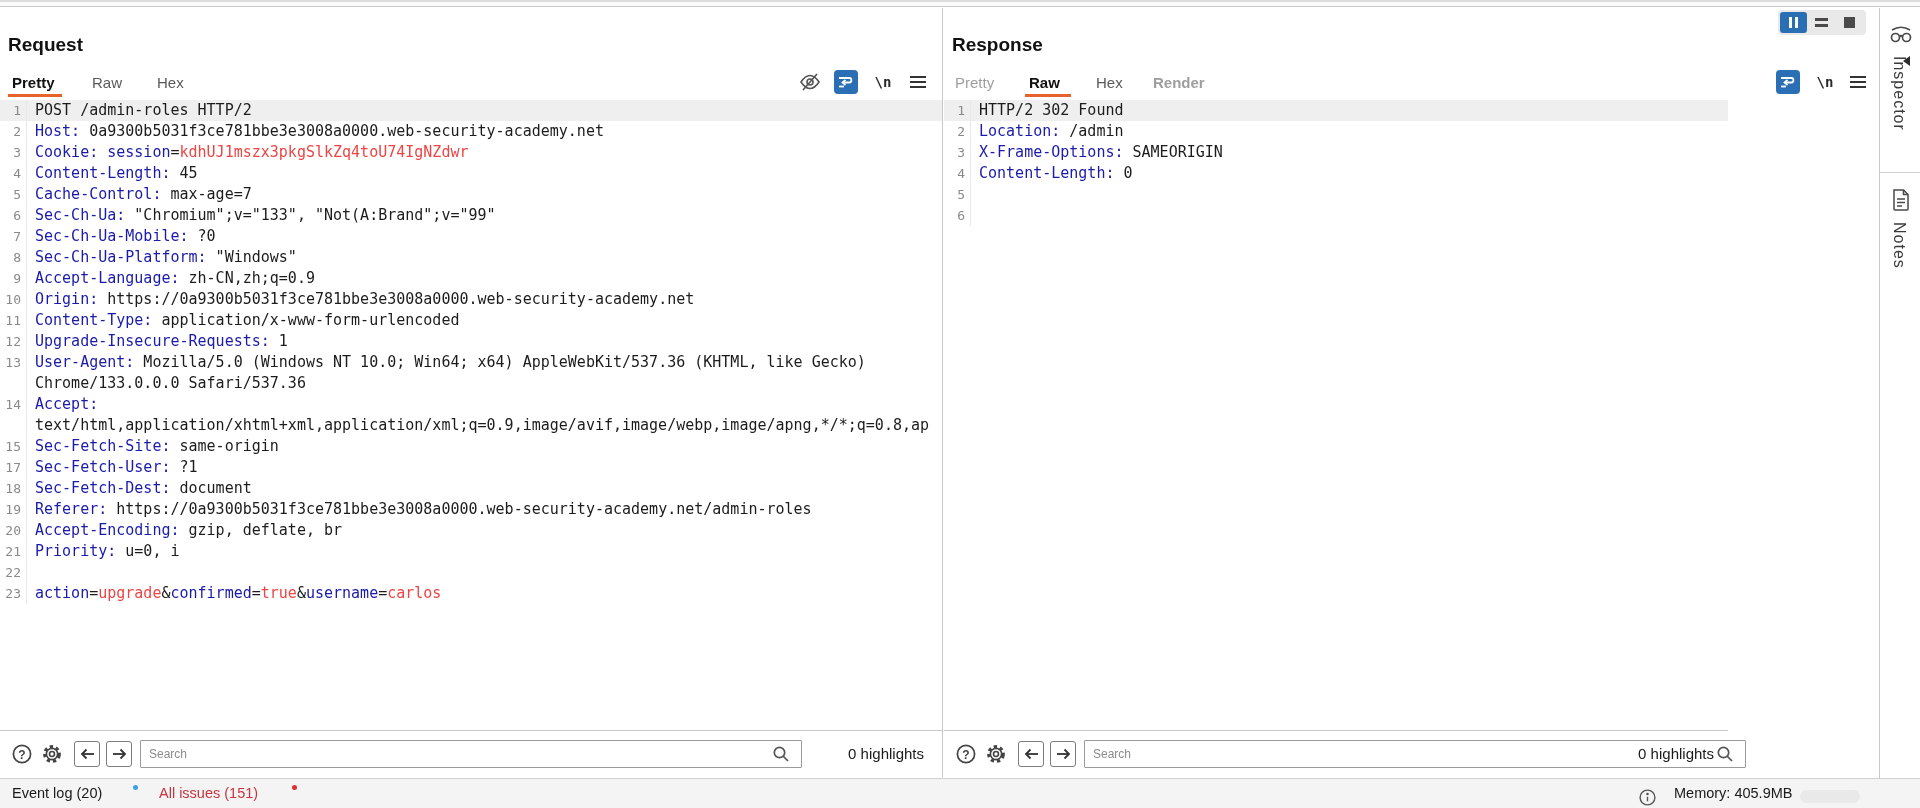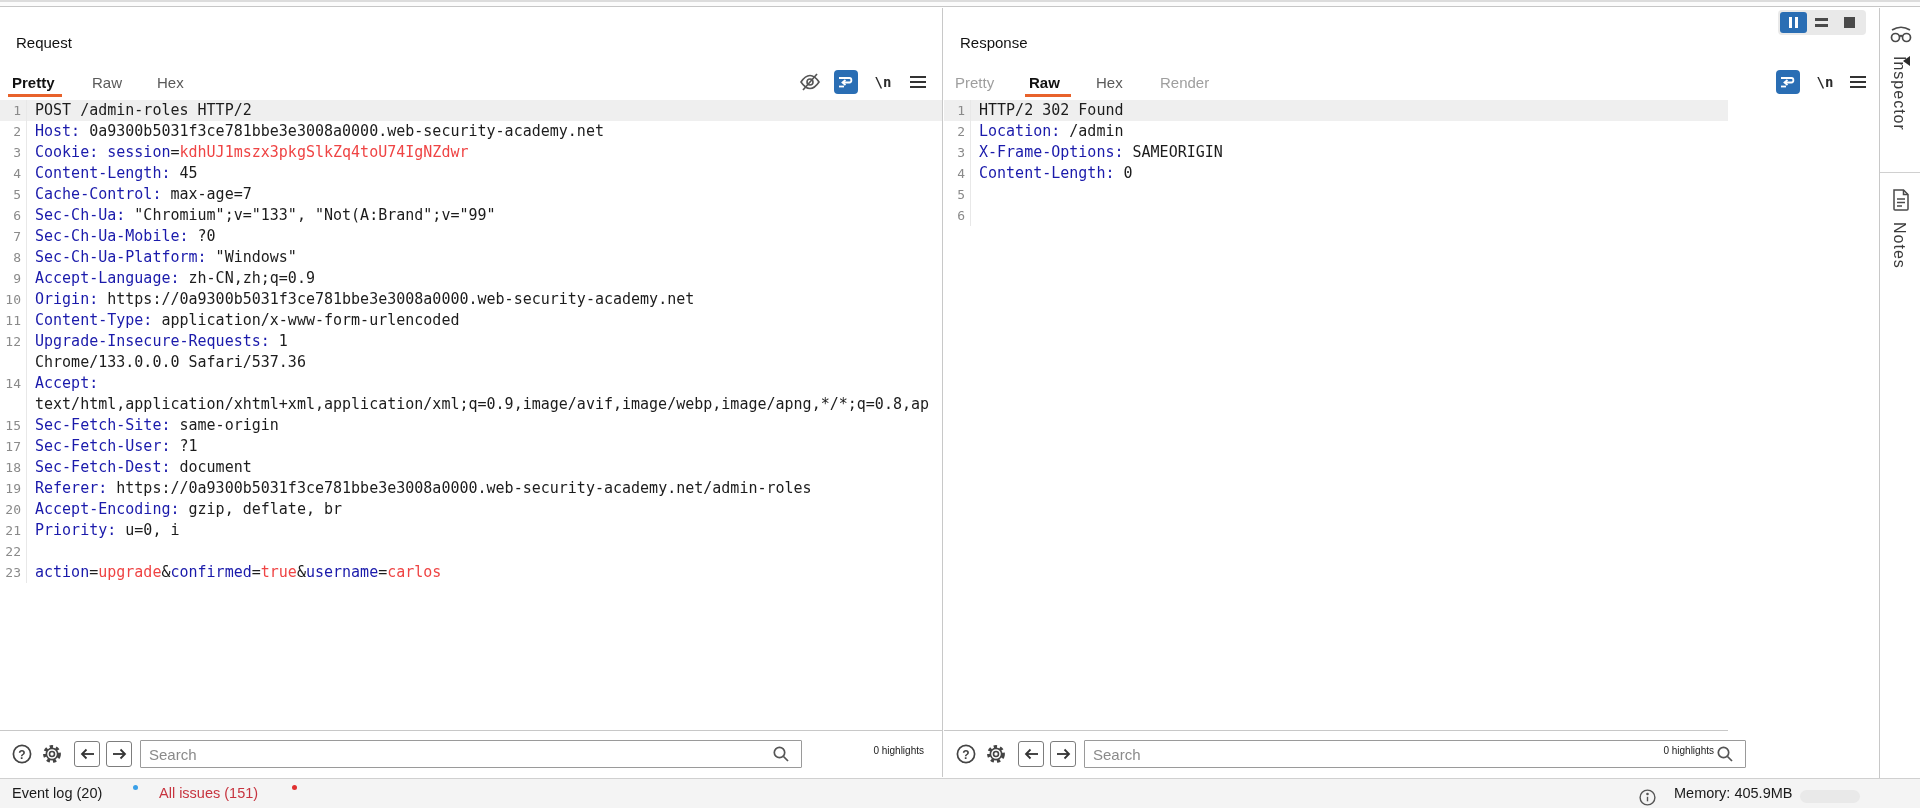--- a/index.html
+++ b/index.html
@@ -7,21 +7,21 @@
        font-family:"Liberation Sans",sans-serif;color:#1c1c1c;}
 
   .top-strip{position:absolute;left:0;top:0;width:1920px;height:7px;background:#fbfbfb;
              border-top:2px solid #dcdcdc;border-bottom:1px solid #c6c6c6;box-sizing:border-box;}
 
   .panel{position:absolute;top:8px;height:769px;background:#fff;}
   #request-panel{left:0;width:942px;}
   #response-panel{left:944px;width:784px;}
   .vdivider{position:absolute;left:942px;top:8px;width:1px;height:769px;background:#c8c8c8;}
 
-  .panel-title{position:absolute;left:16px;top:26px;font-size:15px;font-weight:normal;color:#111;}
+  .panel-title{position:absolute;left:8px;top:26px;font-size:19px;font-weight:bold;color:#111;}
 
   .tab{position:absolute;top:66px;font-size:15px;cursor:default;}
   .tab.sel{color:#111;font-weight:600;}
   .tab.dim{color:#5a5a5a;}
   .tab.faint{color:#9e9e9e;}
   .tab-underline{position:absolute;height:3px;background:#e8622b;top:86px;}
   .tabs-border{position:absolute;left:0;right:0;top:96px;height:1px;background:#d6d6d6;}
 
   .icon-btn{position:absolute;top:62px;width:24px;height:24px;display:flex;align-items:center;
             justify-content:center;}
@@ -38,25 +38,25 @@
   .tk-h{color:#1a1aab;}
   .tk-v{color:#1c1c1c;}
   .tk-r{color:#ef4444;}
 
   .search-bar{position:absolute;left:0;right:0;top:722px;height:47px;border-top:1px solid #c8c8c8;
               background:#fff;}
   .sb-icon{position:absolute;top:11px;width:24px;height:24px;display:flex;align-items:center;justify-content:center;}
   .sb-btn{position:absolute;top:10px;width:26px;height:26px;border:1px solid #7d7d7d;border-radius:3px;
           box-sizing:border-box;display:flex;align-items:center;justify-content:center;background:#fff;}
   .search-input{position:absolute;left:140px;top:9px;width:662px;height:28px;box-sizing:border-box;
-                border:1px solid #9a9a9a;border-radius:1px;font-size:15px;padding:0 30px 0 8px;
+                border:1px solid #9a9a9a;border-radius:1px;font-size:12px;padding:0 30px 0 8px;
                 font-family:"Liberation Sans",sans-serif;color:#1c1c1c;outline:none;}
   .search-input::placeholder{color:#8a8a8a;}
   .search-glass{position:absolute;top:14px;width:18px;height:18px;}
-  .highlights{position:absolute;top:14px;font-size:10px;color:#1a1a1a;}
+  .highlights{position:absolute;top:14px;font-size:15px;color:#1a1a1a;}
 
   .sidebar{position:absolute;left:1879px;top:8px;width:41px;height:770px;background:#fff;
            border-left:1px solid #c8c8c8;box-sizing:border-box;}
   .side-icon{position:absolute;left:8px;}
   .vlabel{position:absolute;left:10px;writing-mode:vertical-rl;text-orientation:mixed;
           font-size:16px;color:#3a3a3a;letter-spacing:1px;}
   .side-sep{position:absolute;left:0;width:41px;top:164px;height:1px;background:#d0d0d0;}
   .collapse-handle{position:absolute;left:1903px;top:56px;width:0;height:0;
                    border-top:5px solid transparent;border-bottom:5px solid transparent;
                    border-right:7px solid #2b2b2b;}
@@ -123,20 +123,21 @@
         <div class="code-row"><span class="gut">3</span><span class="code"><span class="tk-h">Cookie:</span><span class="tk-v"> </span><span class="tk-h">session</span><span class="tk-v">=</span><span class="tk-r">kdhUJ1mszx3pkgSlkZq4toU74IgNZdwr</span></span></div>
         <div class="code-row"><span class="gut">4</span><span class="code"><span class="tk-h">Content-Length:</span><span class="tk-v"> 45</span></span></div>
         <div class="code-row"><span class="gut">5</span><span class="code"><span class="tk-h">Cache-Control:</span><span class="tk-v"> max-age=7</span></span></div>
         <div class="code-row"><span class="gut">6</span><span class="code"><span class="tk-h">Sec-Ch-Ua:</span><span class="tk-v"> "Chromium";v="133", "Not(A:Brand";v="99"</span></span></div>
         <div class="code-row"><span class="gut">7</span><span class="code"><span class="tk-h">Sec-Ch-Ua-Mobile:</span><span class="tk-v"> ?0</span></span></div>
         <div class="code-row"><span class="gut">8</span><span class="code"><span class="tk-h">Sec-Ch-Ua-Platform:</span><span class="tk-v"> "Windows"</span></span></div>
         <div class="code-row"><span class="gut">9</span><span class="code"><span class="tk-h">Accept-Language:</span><span class="tk-v"> zh-CN,zh;q=0.9</span></span></div>
         <div class="code-row"><span class="gut">10</span><span class="code"><span class="tk-h">Origin:</span><span class="tk-v"> https://0a9300b5031f3ce781bbe3e3008a0000.web-security-academy.net</span></span></div>
         <div class="code-row"><span class="gut">11</span><span class="code"><span class="tk-h">Content-Type:</span><span class="tk-v"> application/x-www-form-urlencoded</span></span></div>
         <div class="code-row"><span class="gut">12</span><span class="code"><span class="tk-h">Upgrade-Insecure-Requests:</span><span class="tk-v"> 1</span></span></div>
+        <div class="code-row"><span class="gut">13</span><span class="code"><span class="tk-h">User-Agent:</span><span class="tk-v"> Mozilla/5.0 (Windows NT 10.0; Win64; x64) AppleWebKit/537.36 (KHTML, like Gecko)</span></span></div>
         <div class="code-row"><span class="gut"></span><span class="code"><span class="tk-v">Chrome/133.0.0.0 Safari/537.36</span></span></div>
         <div class="code-row"><span class="gut">14</span><span class="code"><span class="tk-h">Accept:</span></span></div>
         <div class="code-row"><span class="gut"></span><span class="code"><span class="tk-v">text/html,application/xhtml+xml,application/xml;q=0.9,image/avif,image/webp,image/apng,*/*;q=0.8,ap</span></span></div>
         <div class="code-row"><span class="gut">15</span><span class="code"><span class="tk-h">Sec-Fetch-Site:</span><span class="tk-v"> same-origin</span></span></div>
         <div class="code-row"><span class="gut">17</span><span class="code"><span class="tk-h">Sec-Fetch-User:</span><span class="tk-v"> ?1</span></span></div>
         <div class="code-row"><span class="gut">18</span><span class="code"><span class="tk-h">Sec-Fetch-Dest:</span><span class="tk-v"> document</span></span></div>
         <div class="code-row"><span class="gut">19</span><span class="code"><span class="tk-h">Referer:</span><span class="tk-v"> https://0a9300b5031f3ce781bbe3e3008a0000.web-security-academy.net/admin-roles</span></span></div>
         <div class="code-row"><span class="gut">20</span><span class="code"><span class="tk-h">Accept-Encoding:</span><span class="tk-v"> gzip, deflate, br</span></span></div>
         <div class="code-row"><span class="gut">21</span><span class="code"><span class="tk-h">Priority:</span><span class="tk-v"> u=0, i</span></span></div>
         <div class="code-row"><span class="gut">22</span><span class="code"></span></div>
@@ -181,21 +182,21 @@
   </div>
 
   <div class="vdivider"></div>
 
   <div class="panel" id="response-panel">
     <div class="panel-title">Response</div>
 
     <span class="tab faint" style="left:11px;">Pretty</span>
     <span class="tab sel" style="left:85px;">Raw</span>
     <span class="tab dim" style="left:152px;">Hex</span>
-    <span class="tab faint" style="left:216px;">Render</span>
+    <span class="tab faint" style="left:209px;font-weight:bold;">Render</span>
     <div class="tab-underline" style="left:81px;width:46px;"></div>
     <div class="tabs-border"></div>
 
     <span class="icon-btn wrap-btn" style="left:832px;">
       <svg width="16" height="16" viewBox="0 0 16 16" fill="none" stroke="#fff" stroke-width="1.8">
         <path d="M1,4 H11.5 C14,4 14,8.5 11.5,8.5 H5"></path>
         <path d="M7.5,6 L4.5,8.5 L7.5,11"></path>
         <path d="M1,12.5 H6"></path>
       </svg>
     </span>

